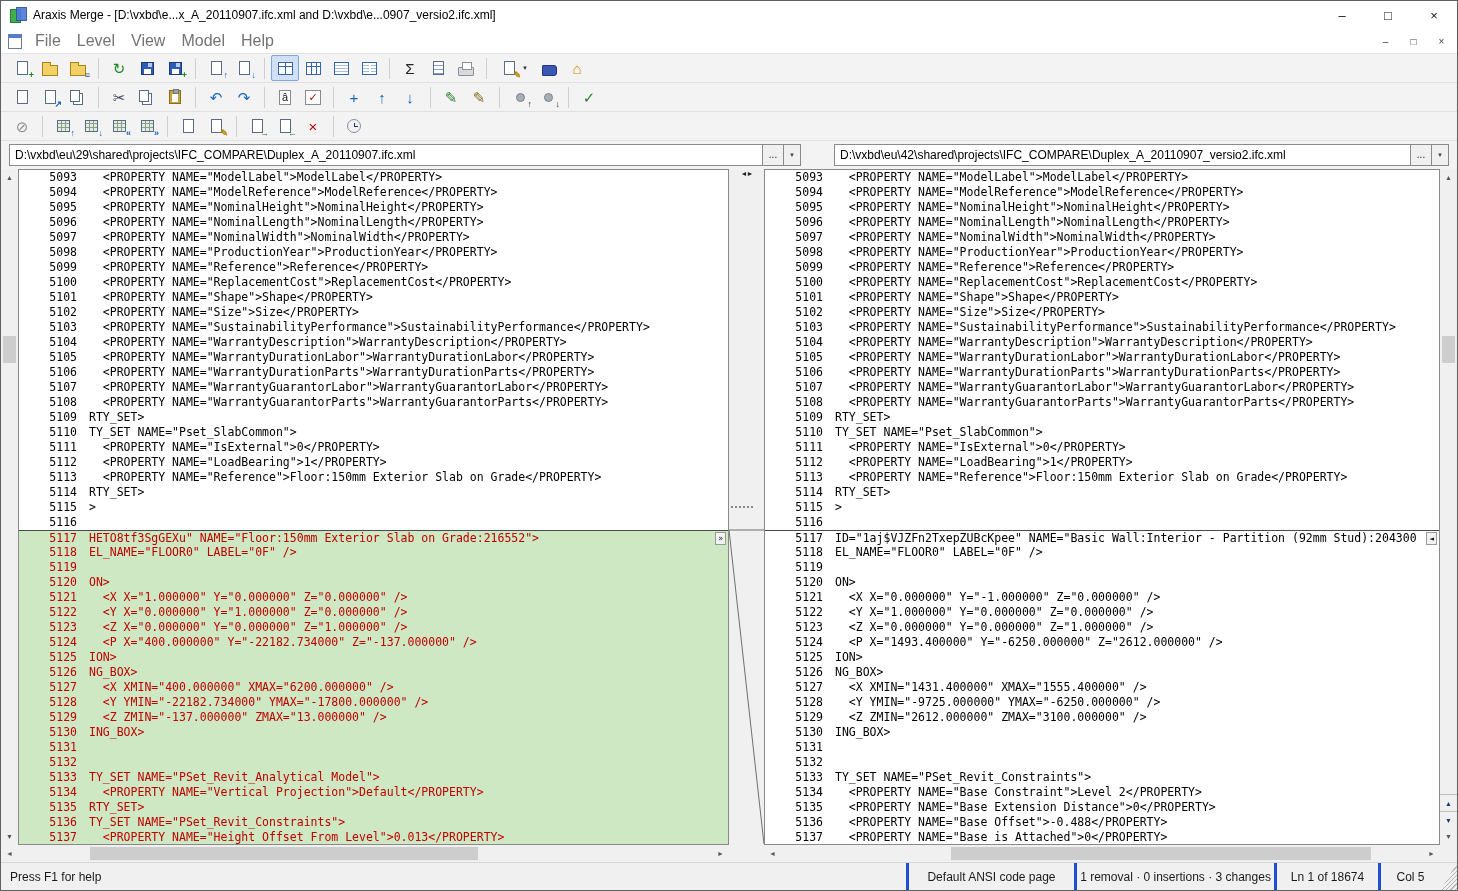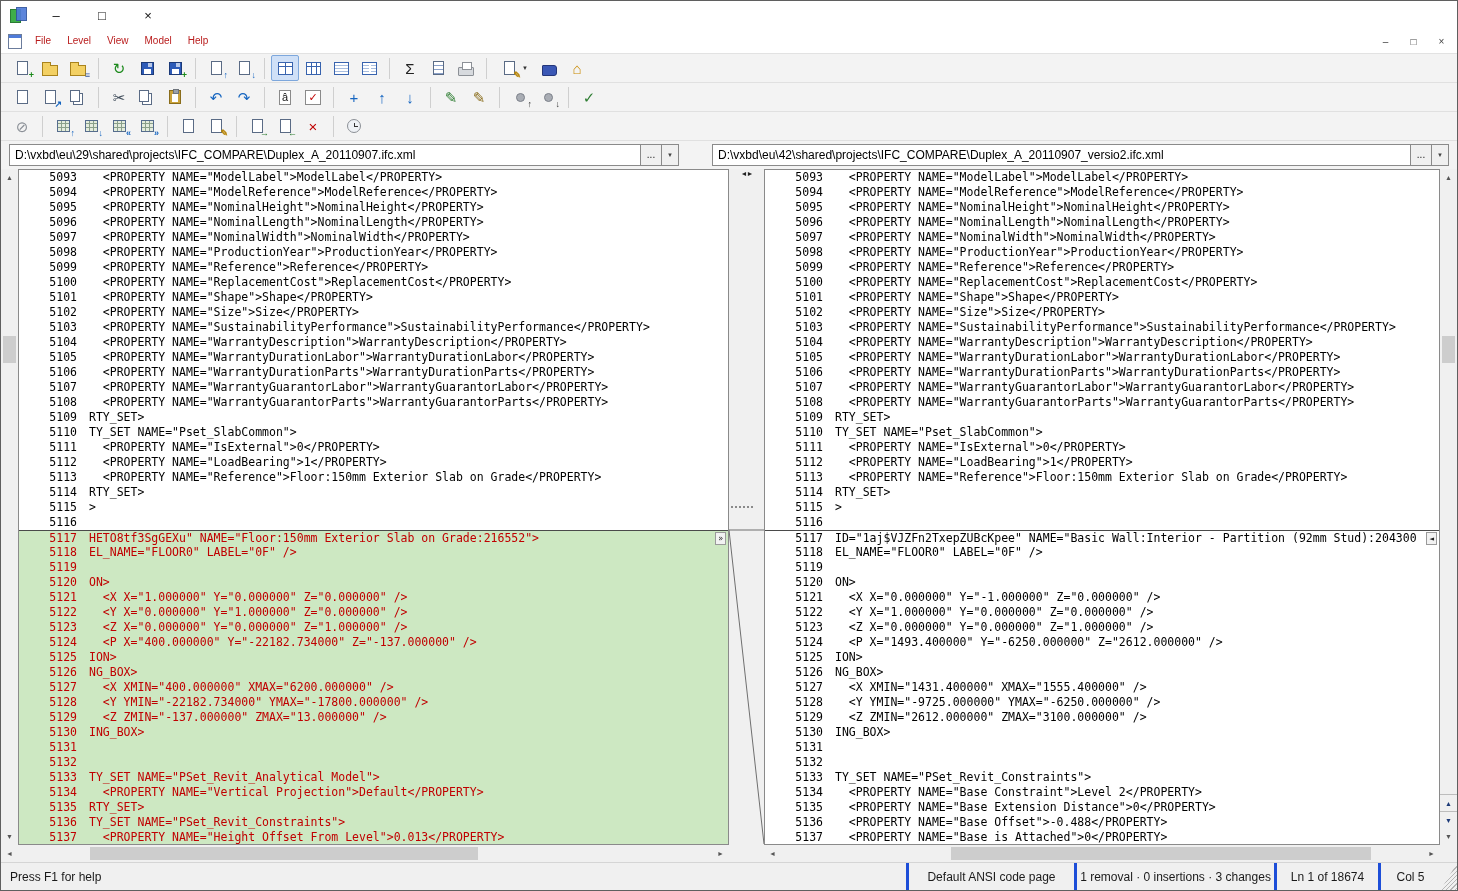--- a/index.html
+++ b/index.html
@@ -12,21 +12,21 @@
   .app-icon{width:16px;height:16px;margin:0 7px 0 9px;position:relative;flex:none}
   .app-icon::before{content:"";position:absolute;left:0;top:2px;width:9px;height:12px;background:#3fae49;border:1px solid #2a7c33}
   .app-icon::after{content:"";position:absolute;left:6px;top:0;width:9px;height:12px;background:#4f7bd9;border:1px solid #30549e;opacity:.92}
   .title-text{font-size:12px;color:#000;flex:1;white-space:nowrap;overflow:hidden}
   .winbtn{width:46px;height:28px;display:flex;align-items:center;justify-content:center;font-size:13px;color:#111;flex:none}
 
   
   .menubar{height:25px;background:#fff;display:flex;align-items:center;border-bottom:1px solid #e2e2e2;flex:none}
   .mdi-icon{width:14px;height:15px;margin:0 5px 0 7px;background:#fff;border:1px solid #6b7c9c;position:relative;flex:none}
   .mdi-icon::before{content:"";position:absolute;top:0;left:0;right:0;height:3px;background:#4f7bd9}
-  .menu-item{padding:0 8px;font-size:10px;height:24px;line-height:24px;color:#b91c1c}
+  .menu-item{padding:0 8px;font-size:16px;height:24px;line-height:24px;color:#737373}
   .menubar-spacer{flex:1}
   .mdibtn{width:25px;height:19px;display:flex;align-items:center;justify-content:center;font-size:10px;color:#444;margin-right:3px;flex:none}
 
   
   .toolbar{height:29px;background:#f3f3f3;border-bottom:1px solid #e0e0e0;display:flex;align-items:center;padding-left:7px;flex:none}
   .tbsep{width:1px;height:21px;background:#cfcfcf;margin:0 6px;flex:none}
   .tbtn{width:28px;height:26px;display:flex;align-items:center;justify-content:center;position:relative;border:1px solid transparent;border-radius:2px;flex:none}
   .tbtn.pressed{background:#cfe0f7;border-color:#7da7dc}
   .tbtn.hasdd{width:42px}
   .icwrap{position:relative;display:flex;align-items:center;justify-content:center;width:18px;height:18px}
@@ -59,21 +59,21 @@
   .s-pages2{width:10px;height:12px;background:#fff;border:1px solid #5a6b85;box-shadow:3px 3px 0 -1px #fff,3px 3px 0 0 #5a6b85;margin:-3px 3px 0 -3px}
   .s-dot{width:9px;height:9px;border-radius:50%;background:#a9adb4;border:1px solid #7c818a}
   .s-clock{width:14px;height:14px;border-radius:50%;background:#eef1f5;border:1px solid #8c9096}
   .s-clock::before{content:"";position:absolute;left:6px;top:3px;width:1px;height:4px;background:#333}
   .s-clock::after{content:"";position:absolute;left:6px;top:6px;width:4px;height:1px;background:#333}
   .s-block{width:13px;height:12px;border:1px solid #566d8e;background:repeating-linear-gradient(0deg,transparent 0 3px,#8aa08a 3px 4px),repeating-linear-gradient(90deg,transparent 0 3px,#8aa08a 3px 4px),#e4ecdd}
 
   
   .pathrow{height:28px;background:#f3f3f3;display:flex;align-items:center;padding:0 8px;flex:none}
   .pathgroup{display:flex;height:22px}
-  .pg-left{width:670px;flex:none}
+  .pg-left{width:792px;flex:none}
   .pathgap{width:33px;flex:none}
   .pg-right{flex:1}
   .pathfield{flex:1;background:#fff;border:1px solid #8a8a8a;font-size:12px;line-height:20px;padding:0 5px;white-space:nowrap;overflow:hidden;color:#000}
   .browse-btn{width:21px;border:1px solid #8a8a8a;border-left:none;background:#f0f0f0;font-size:10px;text-align:center;line-height:19px;color:#222;flex:none}
   .combo-btn{width:17px;border:1px solid #8a8a8a;border-left:none;background:#f0f0f0;font-size:6px;display:flex;align-items:center;justify-content:center;color:#444;flex:none}
 
   
   .main{height:676px;display:flex;background:#e9e9e9;position:relative;flex:none}
   .vsb{width:17px;background:#f0f0f0;display:flex;flex-direction:column;flex:none}
   .sbbtn{height:17px;display:flex;align-items:center;justify-content:center;font-size:7px;color:#555;flex:none;background:#f0f0f0}
@@ -119,20 +119,21 @@
   .seg-col{width:62px}
   .grip{width:17px;height:100%;clip-path:polygon(100% 0,100% 100%,0 100%);background:repeating-linear-gradient(135deg,#f0f0f0 0 2px,#b6b6b6 2px 3px)}
 </style>
 </head>
 <body>
 
 <div class="window">
 
   <div class="titlebar">
     <span class="app-icon"></span>
+    <span class="title-text">Araxis Merge - [D:\vxbd\e...x_A_20110907.ifc.xml and D:\vxbd\e...0907_versio2.ifc.xml]</span>
     <div class="winbtn">–</div>
     <div class="winbtn">□</div>
     <div class="winbtn">×</div>
   </div>
 
   <div class="menubar">
     <span class="mdi-icon"></span>
     <div id="menu-items" style="display:flex">
         <div class="menu-item">File</div>
         <div class="menu-item">Level</div>

